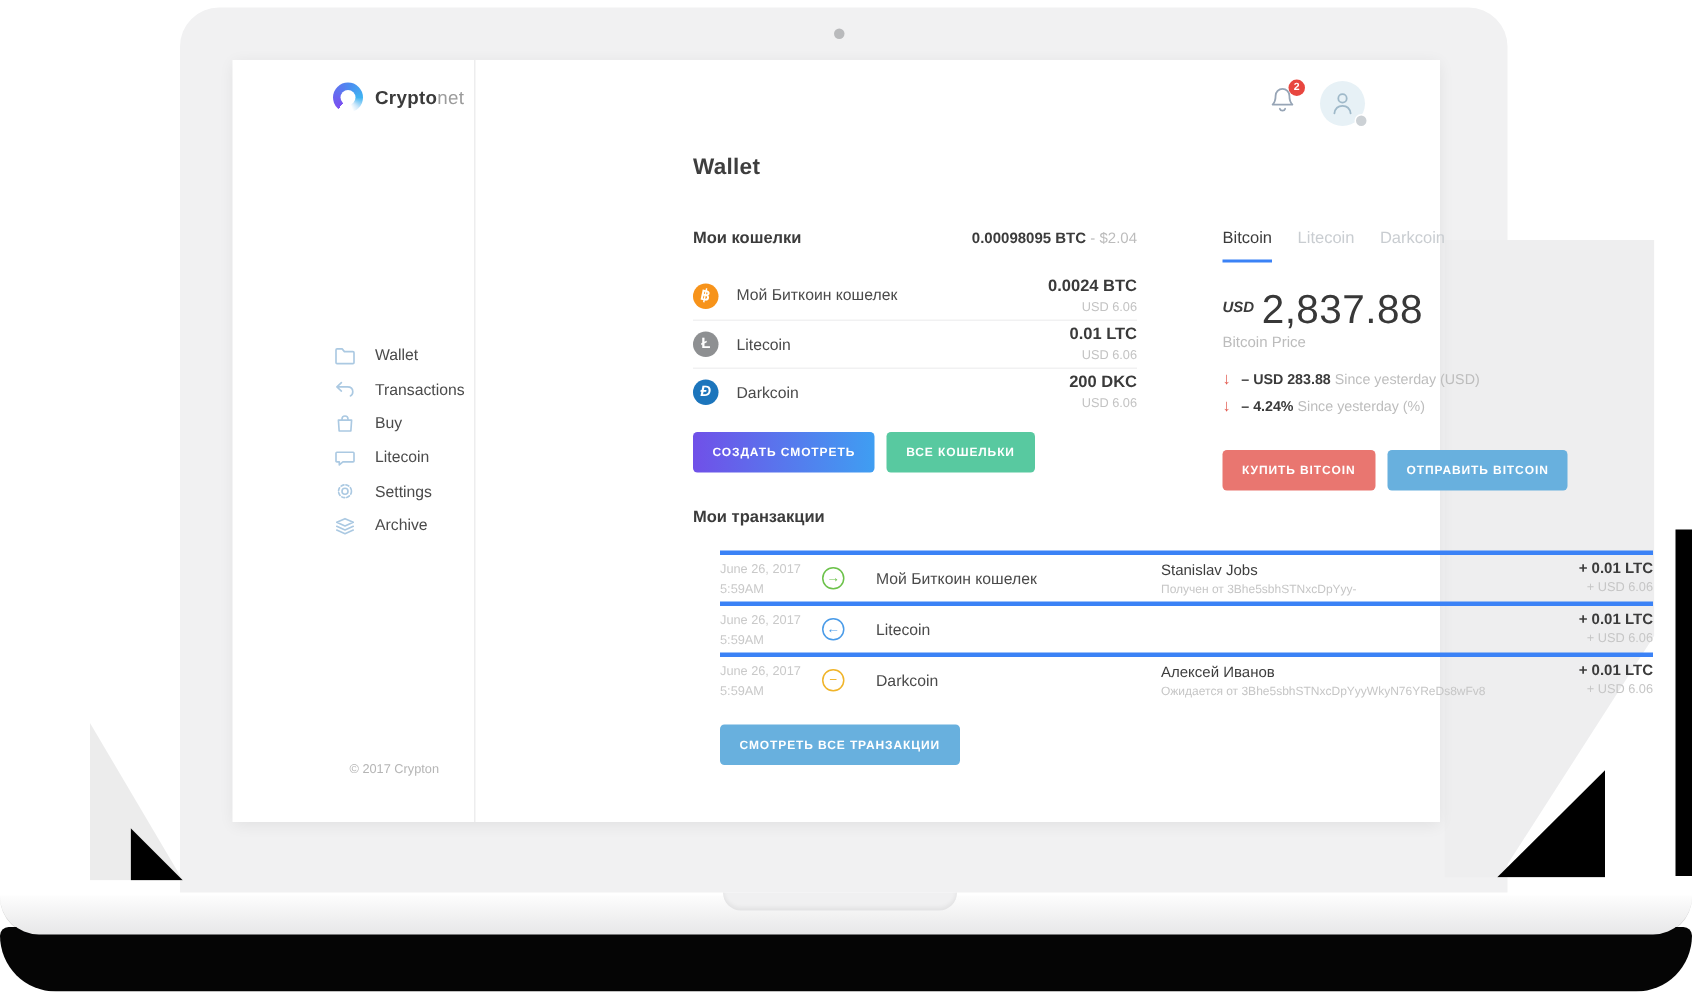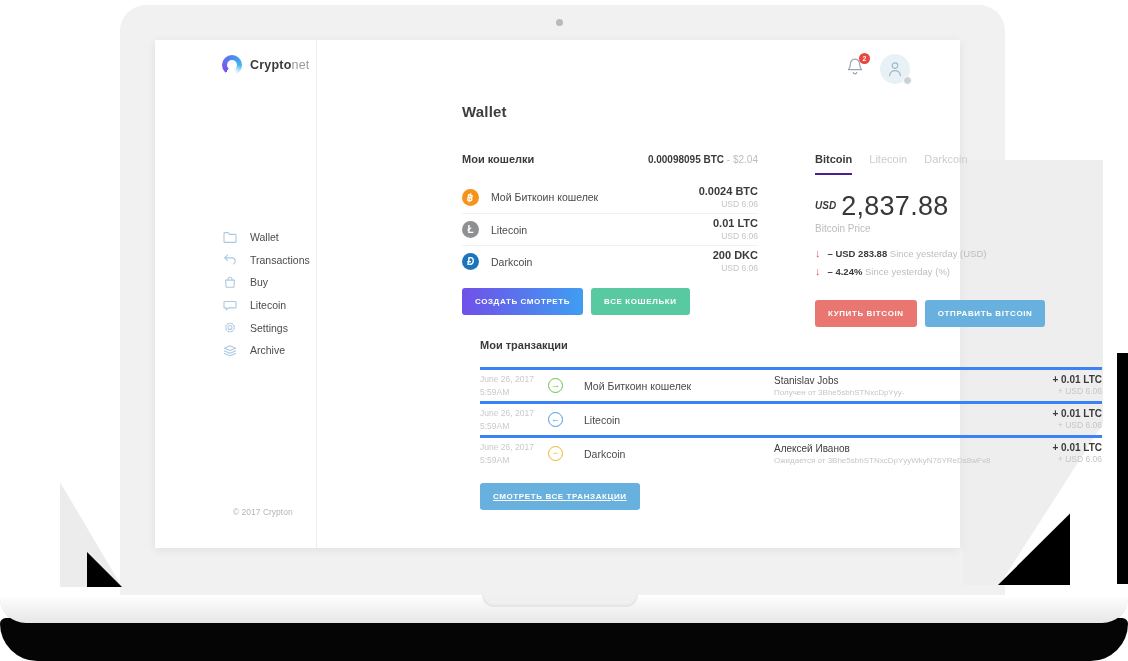--- a/index.html
+++ b/index.html
@@ -89,41 +89,41 @@
   .w-right { margin-left:auto; text-align:right; line-height:1.25; }
   .w-amt { font-size:11px; font-weight:bold; color:#3a3a3a; }
   .w-usd { font-size:8.5px; color:#c3c3c3; }
   .btn-row { margin-top:11px; display:flex; gap:8px; }
   .btn { border:none; border-radius:3px; color:#fff; font-family:inherit; font-size:8px;
          font-weight:bold; letter-spacing:.6px; padding:9px 13px; cursor:pointer; }
   .btn-create { background:linear-gradient(90deg,#7050e8,#3f9ef2); }
   .btn-all { background:#58c9a0; }
   .btn-buy { background:#e97670; }
   .btn-send { background:#68b0de; }
-  .btn-viewall { background:#68b0de; margin:14px 0 0 18px;text-decoration:underline; }
+  .btn-viewall { background:#68b0de; margin:14px 0 0 18px; }
 
   
   .pricecol { position:absolute; left:498px; top:113px; width:270px; }
   .tabs { display:flex; gap:17px; }
   .tab { font-size:11px; color:#c9cdd1; cursor:pointer; padding-bottom:8px; }
-  .tab.active { color:#3b3b3b; font-weight:bold; border-bottom:2px solid #4c1d95; }
+  .tab.active { color:#3b3b3b; font-weight:normal; border-bottom:2px solid #3b82f6; }
   .price-line { margin-top:16px; display:flex; align-items:flex-start; gap:5px; }
   .price-cur { font-size:10px; font-weight:bold; color:#3b3b3b; margin-top:9px;font-style:italic; }
   .price-val { font-size:27px; color:#383838; letter-spacing:.3px; }
   .price-cap { font-size:10px; color:#bcbcbc; margin-top:1px; }
   .changes { margin-top:13px; }
   .chg { display:flex; align-items:baseline; gap:7px; font-size:9.5px; height:18px; }
   .chg-arrow { color:#e2574c; font-size:11px; }
   .chg-val { font-weight:bold; color:#3b3b3b; }
   .chg-cap { color:#bdbdbd; }
   .pricecol .btn-row { margin-top:17px; }
 
   
   .tx { position:absolute; left:145px; top:295px; width:640px; }
-  .tx .sec-title { margin-left:18px; }
+  .tx .sec-title { }
   .tx-table { margin:14px 0 0 18px; width:622px; }
   .tx-row { display:grid; grid-template-columns:68px 36px 190px 1fr auto; align-items:center;
             height:34px; border-top:3px solid #3b82f6; }
   .tx-date { font-size:8.5px; color:#c9c9c9; line-height:1.45; }
   .tx-ico { width:15px; height:15px; border-radius:50%; border:1.3px solid; font-size:9px;
             line-height:13px; text-align:center; }
   .tx-ico.incoming { border-color:#6cc24a; color:#6cc24a; }
   .tx-ico.outgoing { border-color:#4a9be8; color:#4a9be8; }
   .tx-ico.pending  { border-color:#f0b429; color:#f0b429; }
   .tx-wallet { font-size:10.5px; color:#4a4a4a; }

